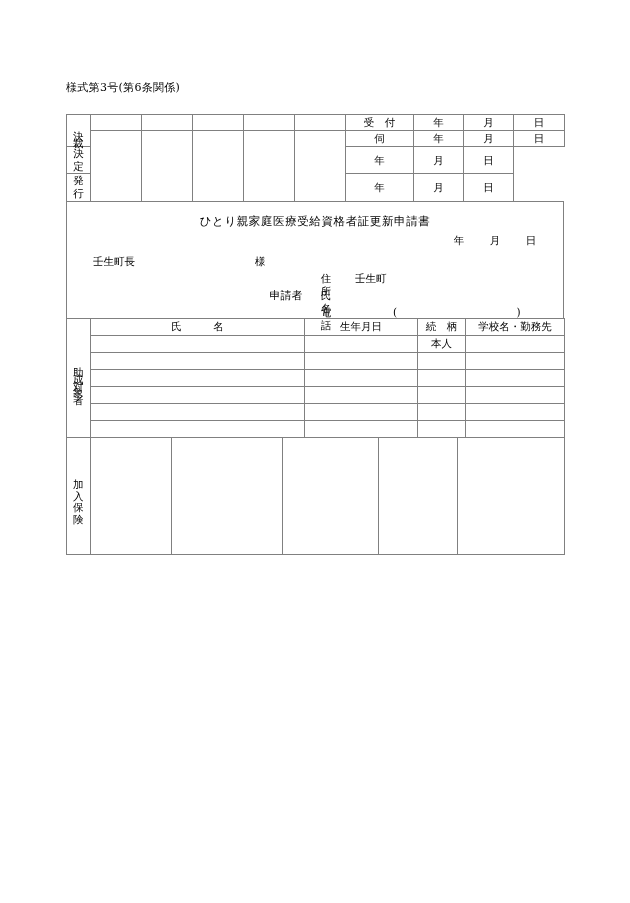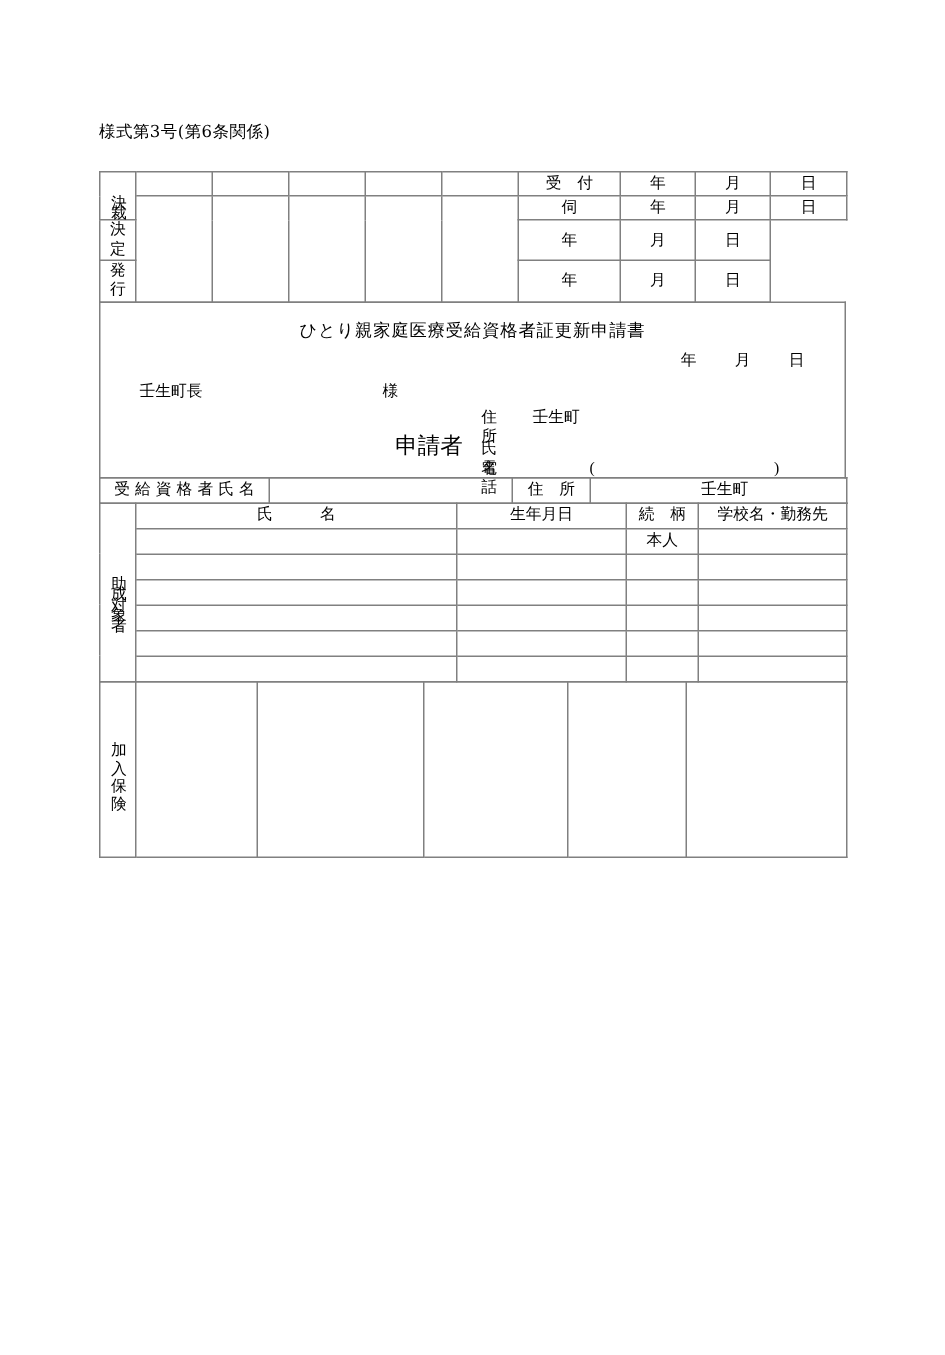--- a/index.html
+++ b/index.html
@@ -64,21 +64,20 @@
     letter-spacing: 12px;
     line-height: 1;
     font-size: 10.5px;
   }
   .lcell { text-align: left; padding-left: 8px !important; }
 
   
   .titlebox {
     position: relative;
     height: 116px;
-    font-family: Liberation Serif, serif;
   }
   .titlebox .doc-title {
     position: absolute;
     left: 0; right: 0;
     top: 12px;
     text-align: center;
     font-size: 11.5px;
     letter-spacing: 0.6px;
   }
   .titlebox .date-line {
@@ -104,21 +103,21 @@
   .titlebox .applicant {
     position: absolute;
     left: 196px;
     top: 70px;
     font-size: 10.5px;
   }
   .applicant-row { display: flex; align-items: baseline; height: 17px; }
   .applicant-tag {
     width: 46px;
     display: inline-block;
-    font-size: 15px;
+    font-size: 11px;
   }
   .applicant-key {
     display: inline-block;
     width: 40px;
     letter-spacing: 6px;
   }
   .applicant-val { display: inline-block; padding-left: 6px; }
   .phone-paren { display: inline-block; padding-left: 44px; letter-spacing: 22px; }
 
   .date-ymd span { display: inline-block; width: 30px; text-align: center; }
@@ -219,36 +218,20 @@
                   <span class="phone-paren">(　　　)</span>
                 </div>
               </div>
 
             </div>
           </td>
         </tr>
       </tbody>
     </table>
 
-    <table class="grid" style="margin-top:-1px">
-      <colgroup>
-        <col style="width:113px">
-        <col style="width:162px">
-        <col style="width:52px">
-        <col style="width:171px">
-      </colgroup>
-      <tbody>
-        <tr style="height:17px">
-          <td>受 給 資 格 者 氏 名</td>
-          <td></td>
-          <td>住　所</td>
-          <td class="lcell">壬生町</td>
-        </tr>
-      </tbody>
-    </table>
 
     <table class="grid" style="margin-top:-1px">
       <colgroup>
         <col style="width:24px">
         <col style="width:214px">
         <col style="width:113px">
         <col style="width:48px">
         <col style="width:99px">
       </colgroup>
       <tbody>

